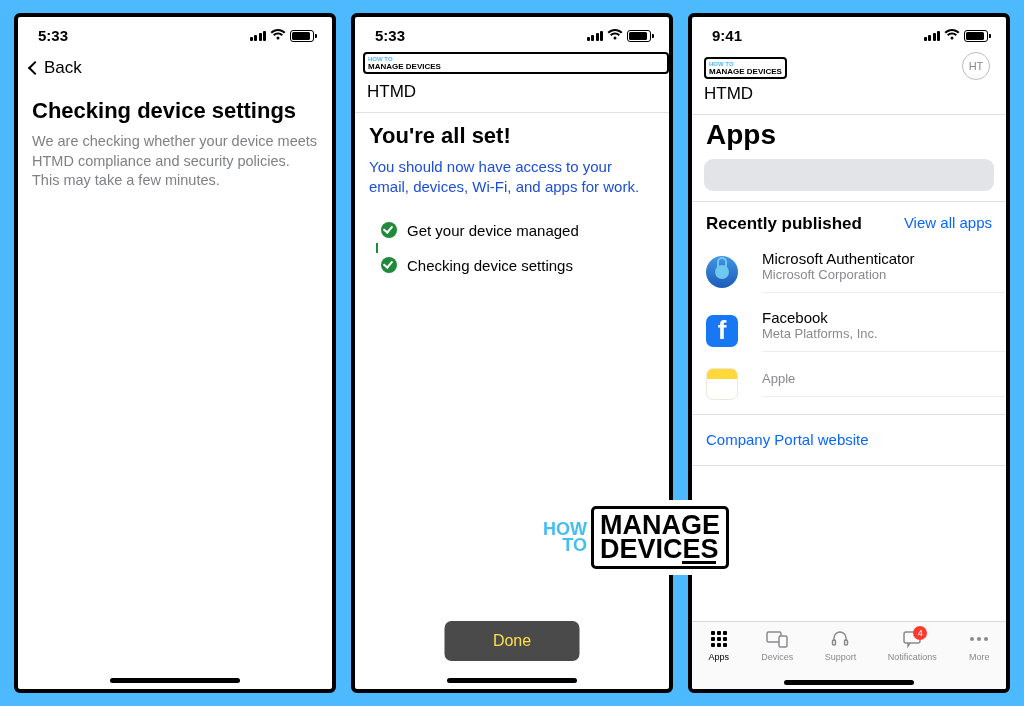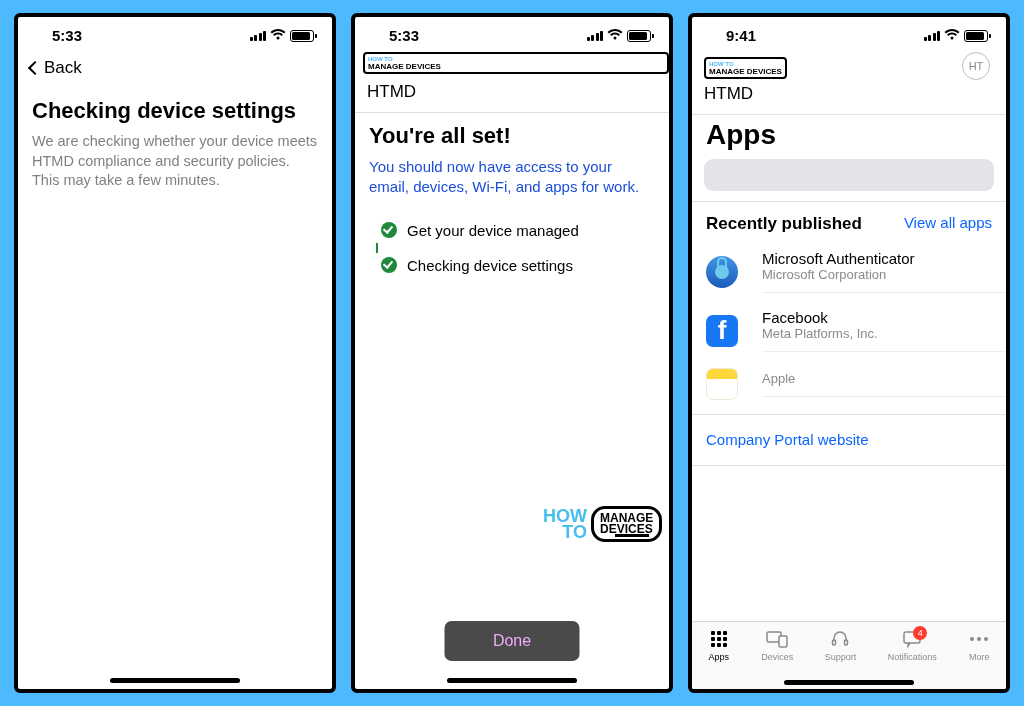--- a/index.html
+++ b/index.html
@@ -23,21 +23,20 @@
     position: relative;
     overflow: hidden;
   }
   .statusbar {
     display: flex;
     justify-content: space-between;
     align-items: center;
     padding: 10px 18px 4px 20px;
     font-size: 15px;
     font-weight: 600;
-    margin-left: 14px;
   }
   .status-right { display: flex; align-items: center; gap: 4px; }
   .signal { display: inline-flex; align-items: flex-end; gap: 1.5px; }
   .sbar { width: 3px; background: #000; border-radius: 1px; }
   .sb1 { height: 4px; } .sb2 { height: 6px; } .sb3 { height: 8px; } .sb4 { height: 10px; }
   .wifi-icon { font-size: 14px; }
   .battery {
     width: 24px; height: 12px; border: 1.5px solid #000; border-radius: 3px;
     position: relative;
   }
@@ -89,21 +88,21 @@
     width: 4px; height: 7px; border-right: 2px solid #fff; border-bottom: 2px solid #fff;
     transform: rotate(40deg);
   }
   .step-connector {
     width: 2px; height: 10px; background: #1f8a3b; margin-left: 7px;
   }
 
   .done-btn {
     position: absolute; bottom: 28px; left: 50%; transform: translateX(-50%);
     width: 135px; height: 40px; border-radius: 7px;
-    background: #4a4a4a; color: #f0abfc; font-size: 16px; border: none;
+    background: #4a4a4a; color: #fde047; font-size: 16px; border: none;
   }
 
   .home-indicator {
     position: absolute; bottom: 6px; left: 50%; transform: translateX(-50%);
     width: 130px; height: 5px; background: #000; border-radius: 3px;
   }
 
   .divider { height: 1px; background: #e0e0e2; }
 
   .appshead {
@@ -197,22 +196,22 @@
   .watermark {
     position: absolute; left: 535px; top: 500px;
     background: #fff; padding: 6px 6px 6px 8px;
     display: flex; align-items: center; gap: 4px;
     z-index: 50;
   }
   .wm-howto {
     font-weight: 900; font-size: 18px; line-height: 0.9; color: #46beee; text-align: right;
   }
   .wm-md {
-    border: 3px solid #000; border-radius: 14px;
-    font-weight: 900; font-size: 12px; line-height: 0.9; padding: 4px 6px;
+    border: 3px solid #000; border-radius: 5px;
+    font-weight: 900; font-size: 27px; line-height: 0.9; padding: 4px 6px;
     position: relative;
   }
   .wm-md::after {
     content: ""; position: absolute; right: 10px; bottom: 2px;
     width: 34px; height: 3px; background: #000;
   }
 </style>
 </head>
 <body>
 

